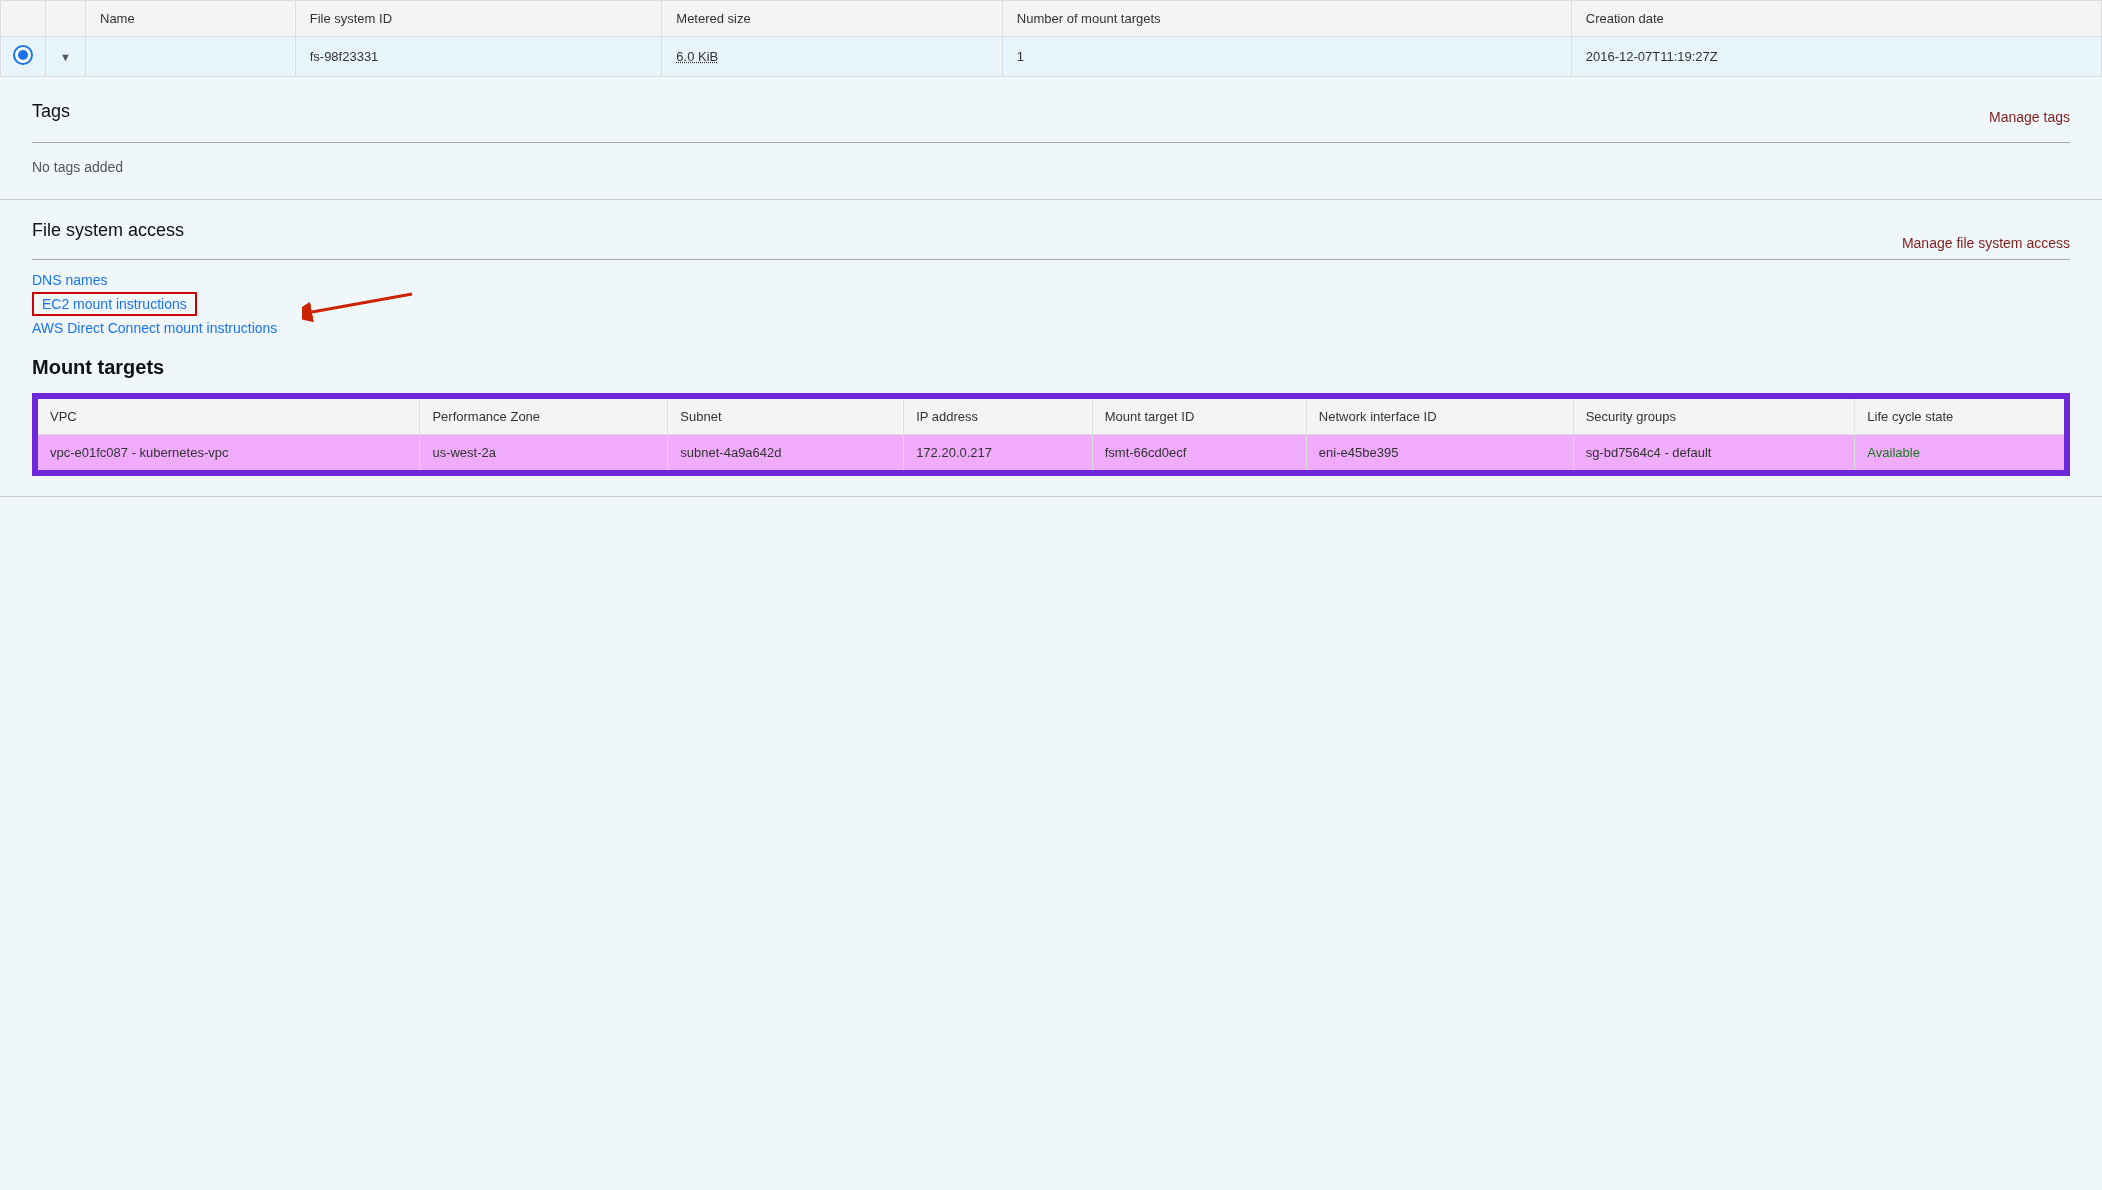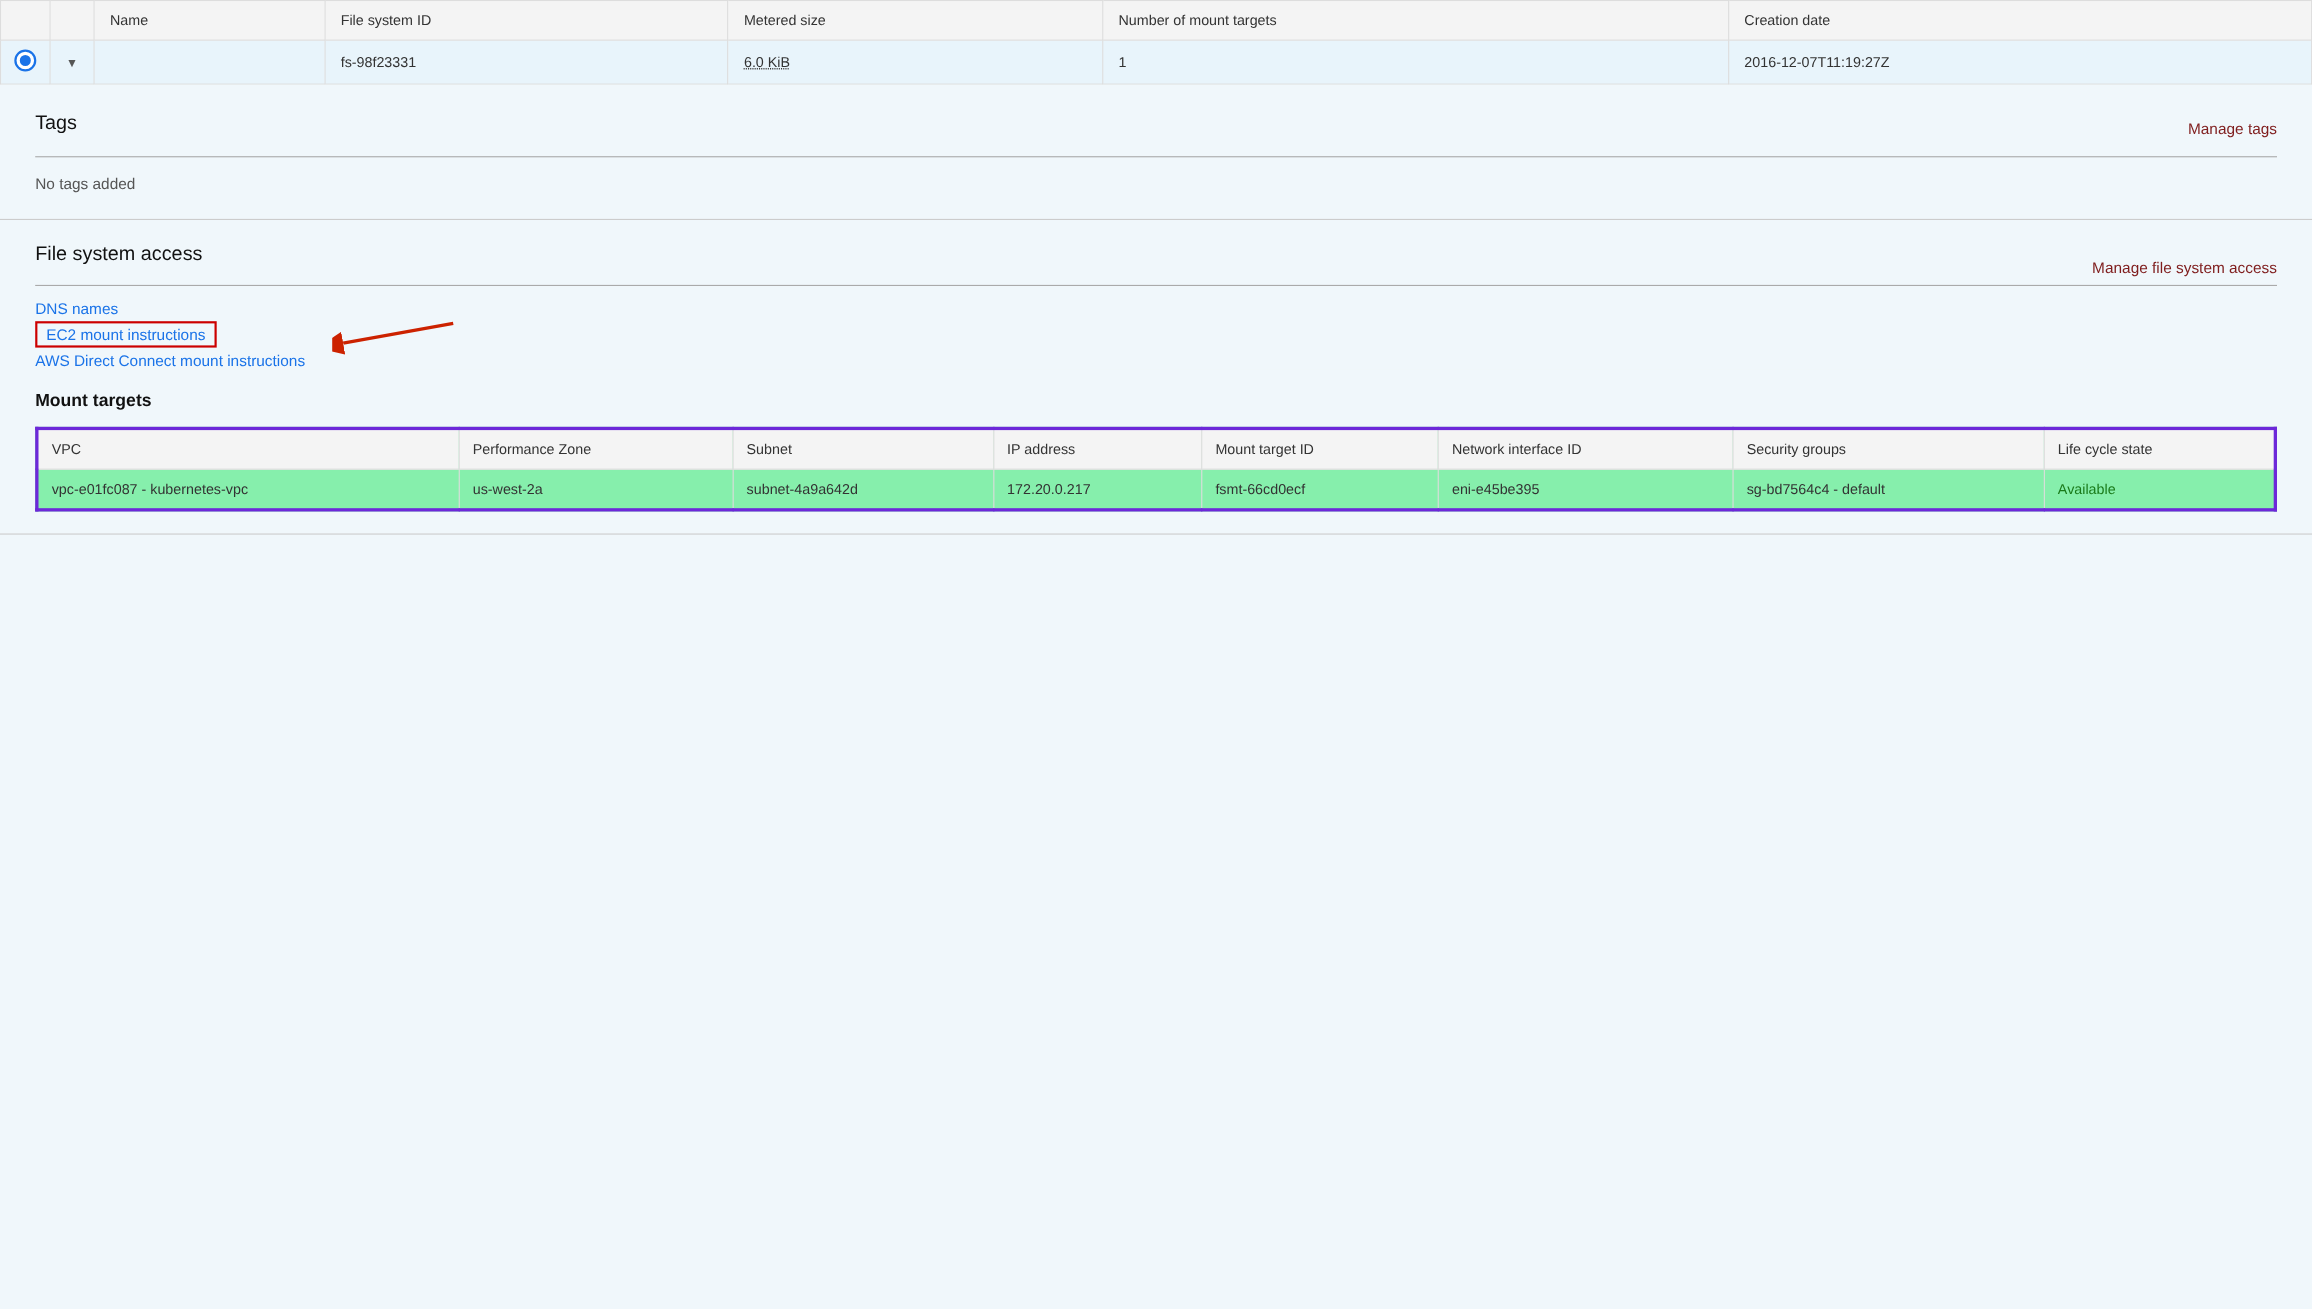--- a/index.html
+++ b/index.html
@@ -172,31 +172,31 @@
       width: fit-content;
     }
 
     
     .mount-section {
       padding: 20px 32px;
       background: #f0f7fb;
     }
 
     .mount-title {
-      font-size: 16px;
+      font-size: 20px;
       font-weight: bold;
       margin-bottom: 14px;
       color: #111;
     }
 
     .mount-table {
       width: 100%;
       border-collapse: collapse;
-      background: #86efac;
-      border: 3px solid #6d28d9;
+      background: #f0abfc;
+      border: 6px solid #6d28d9;
     }
 
     .mount-table th {
       background: #f4f4f4;
       border: 1px solid #ddd;
       padding: 10px 12px;
       font-weight: normal;
       font-size: 13px;
       color: #333;
       text-align: left;

